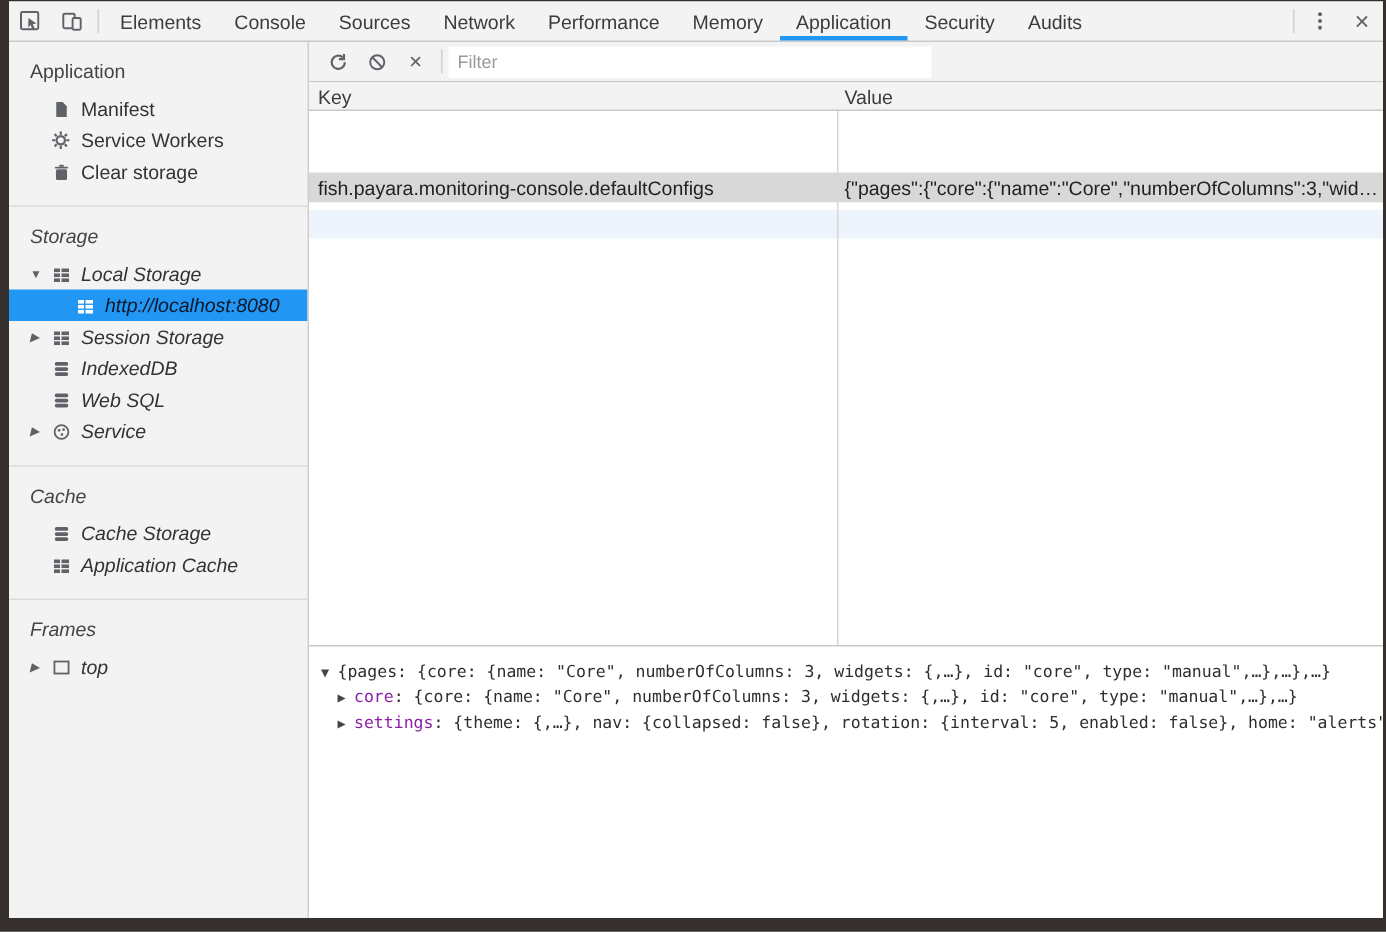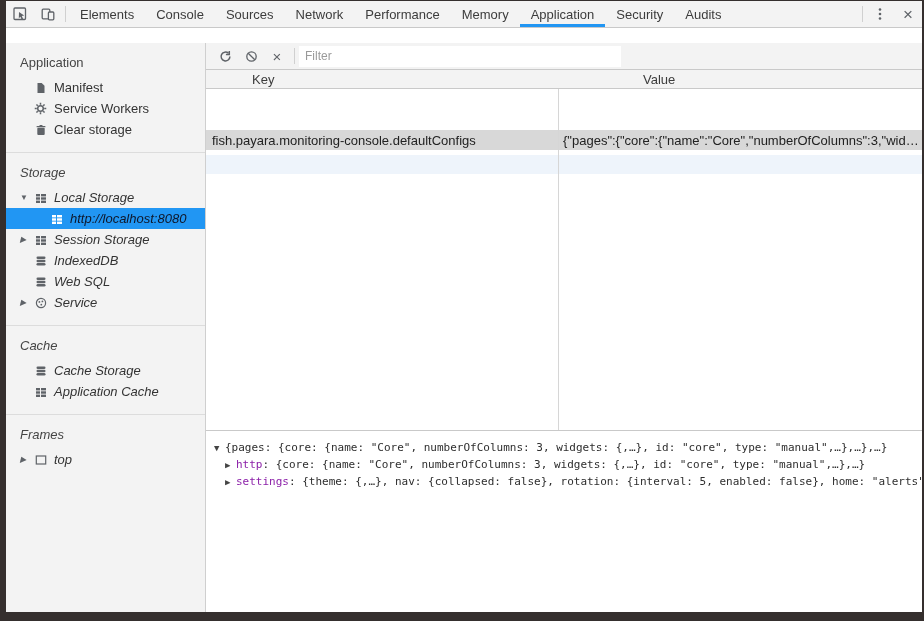--- a/index.html
+++ b/index.html
@@ -1,19 +1,19 @@
 <!DOCTYPE html>
 <html><head>
 <meta charset="utf-8">
 <style>
   * { margin:0; padding:0; box-sizing:border-box; }
   html,body { width:924px; height:621px; overflow:hidden; background:#352f2e;
               font-family:"Liberation Sans", sans-serif; }
   .app { position:absolute; left:6px; top:1px; width:916px; height:611px;
-         background:#fff; display:flex; flex-direction:column;gap:15px; }
+         background:#fff; display:flex; flex-direction:column; }
 
   
   .tabbar { height:27px; flex:0 0 27px; background:#f3f3f3; border-bottom:1px solid #c9c9c9;
             display:flex; align-items:stretch; font-size:13px; color:#3c3c3c; }
   .tabbar .iconbtn { display:flex; align-items:center; justify-content:center;
             width:28px; color:#5f6368; cursor:pointer; }
   .tabbar .vsep { width:1px; background:#d0d0d0; margin:5px 3px; }
   .tab { display:flex; align-items:center; padding:0 11px; border-bottom:3px solid transparent;
          padding-top:3px; cursor:pointer; white-space:nowrap; }
   .tab.active { border-bottom-color:#2196f3; }
@@ -47,21 +47,21 @@
   .toolbar .vsep { width:1px; height:16px; background:#d0d0d0; margin:0 4px; }
   .filter-input { width:322px; height:21px; border:none; outline:none; background:#fff;
                   font-family:"Liberation Sans", sans-serif; font-size:12px; color:#333; padding:0 6px; }
   .filter-input::placeholder { color:#9a9a9a; }
 
   
   .grid { flex:1; min-height:0; position:relative; background:#fff; font-size:13px; overflow:hidden; }
   .col-divider { position:absolute; left:352px; top:0; bottom:0; width:1px; background:#d6d6d6; }
   .grid-header { display:flex; height:19px; background:#f3f3f3; border-bottom:1px solid #c9c9c9;
                  color:#3c3c3c; position:relative; z-index:1; }
-  .grid-header .hcell { display:flex; align-items:center; padding:0 6px; overflow:hidden;margin-left:40px; }
+  .grid-header .hcell { display:flex; align-items:center; padding:0 6px; overflow:hidden; }
   .grid-header .hcell.key { width:352px; flex:0 0 352px; }
   .grid-header .hcell.value { flex:1; padding-left:5px; }
   .row { display:flex; height:20px; align-items:center; color:#222; }
   .row.selected { background:#d8d8d8;margin-top:41px; }
   .row .cell { padding:0 6px; overflow:hidden; white-space:nowrap; }
   .row .cell.key { width:352px; flex:0 0 352px; }
   .row .cell.value { flex:1; padding-left:5px; }
   .row.spacer { height:5px; background:#fff; }
   .row.stripe { height:19px; background:#eef4fb; }
 
@@ -336,21 +336,21 @@
         </div>
         <div class="row spacer"></div>
         <div class="row stripe"></div>
       </div>
 
       <div class="preview">
         <div class="pline">
           <span class="exp">▼</span><span class="pname"></span><span>{pages: {core: {name: "Core", numberOfColumns: 3, widgets: {,…}, id: "core", type: "manual",…},…},…}</span>
         </div>
         <div class="pline child">
-          <span class="exp">▶</span><span class="pname">http</span><span>: {core: {name: "Core", numberOfColumns: 3, widgets: {,…}, id: "core", type: "manual",…},…}</span>
+          <span class="exp">▶</span><span class="pname">core</span><span>: {core: {name: "Core", numberOfColumns: 3, widgets: {,…}, id: "core", type: "manual",…},…}</span>
         </div>
         <div class="pline child">
           <span class="exp">▶</span><span class="pname">settings</span><span>: {theme: {,…}, nav: {collapsed: false}, rotation: {interval: 5, enabled: false}, home: "alerts"</span>
         </div>
       </div>
 
     </div>
   </div>
 </div>
 

